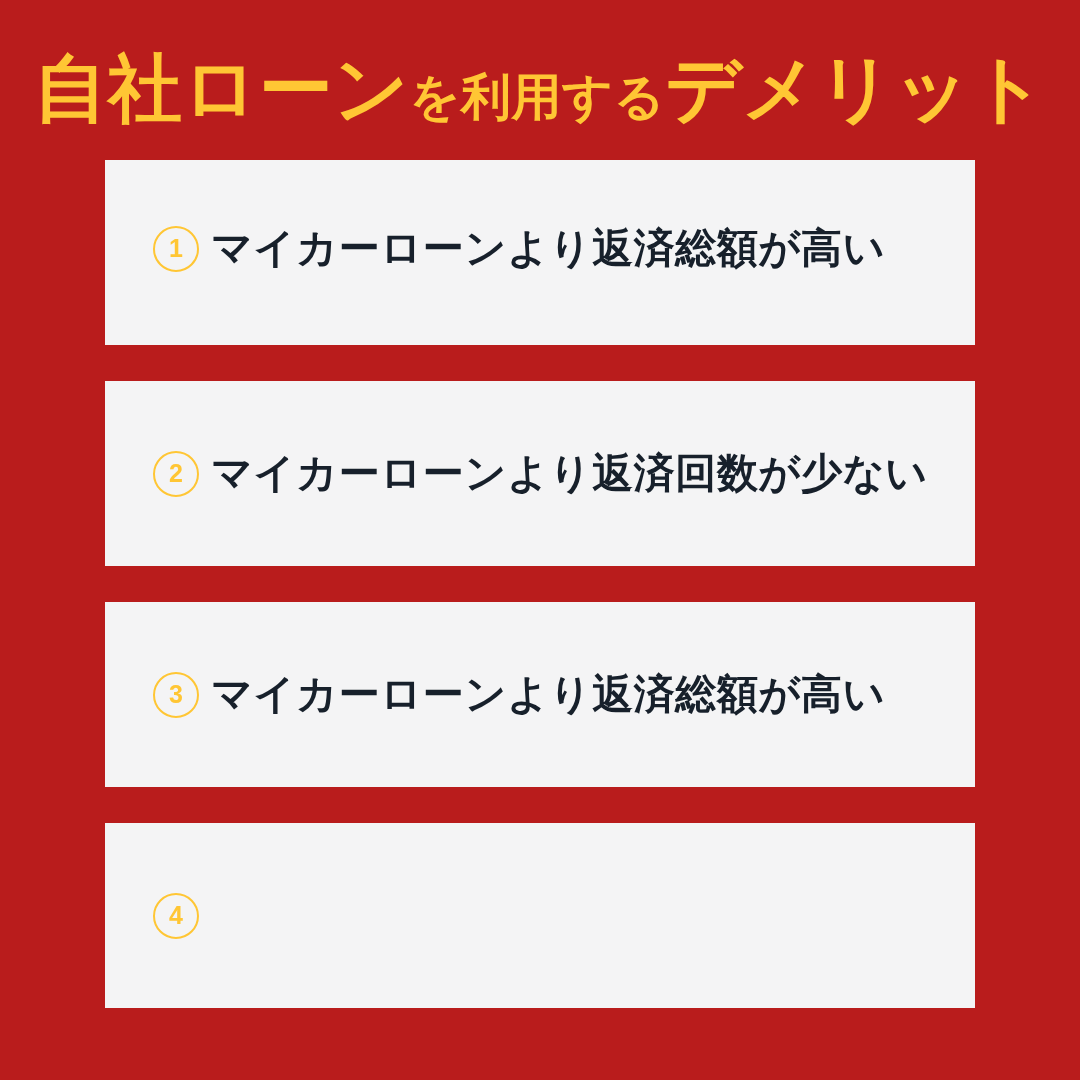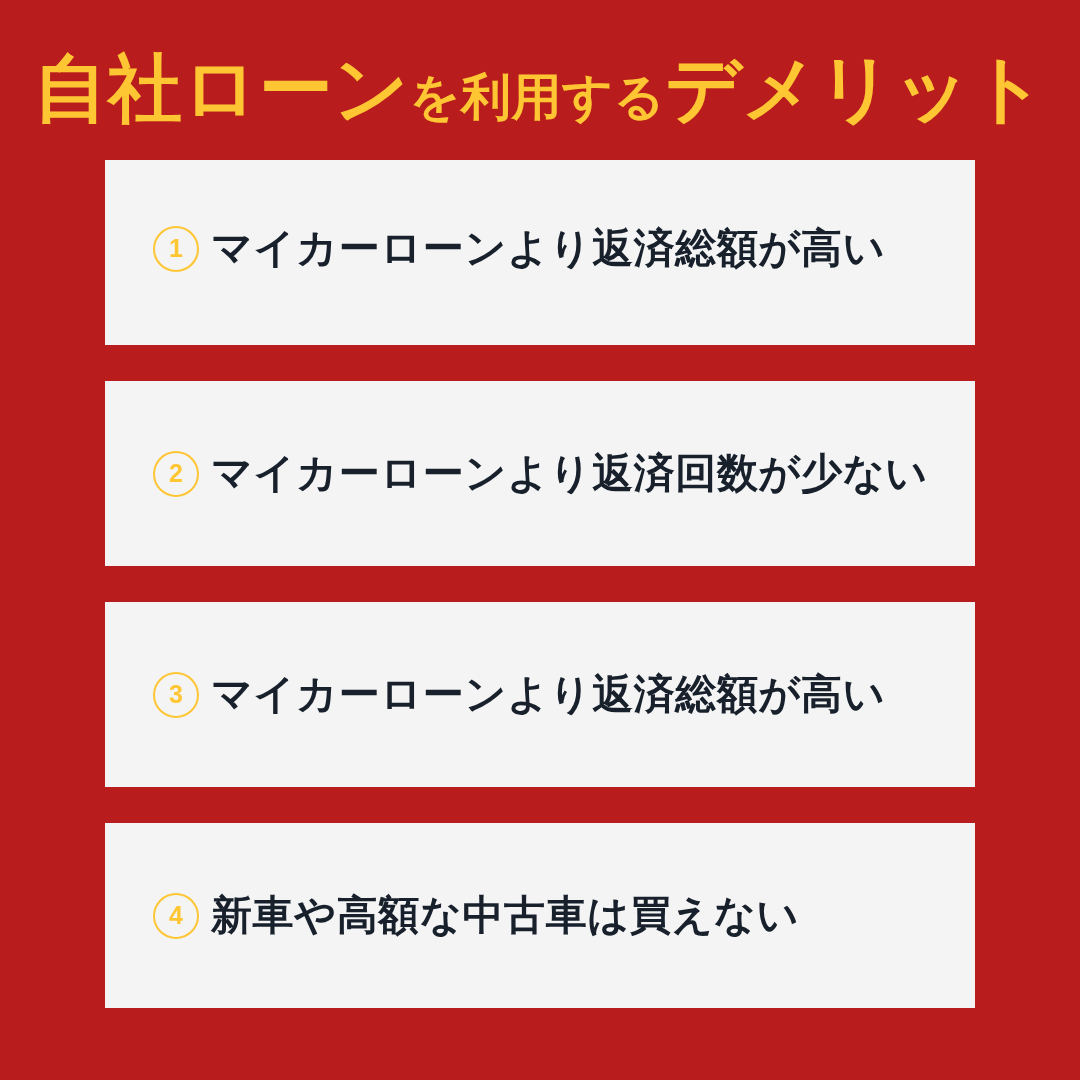--- a/index.html
+++ b/index.html
@@ -126,18 +126,17 @@
     <div class="row r3">
       <div class="row-inner">
         <div class="num-badge">3</div>
         <div class="row-text">マイカーローンより返済総額が高い</div>
       </div>
     </div>
 
     <div class="row r4">
       <div class="row-inner">
         <div class="num-badge">4</div>
-        <div class="row-text">新車や高額な中古車は買えない</div>
       </div>
     </div>
 
   </div>
 </div>
 
 </body></html>

